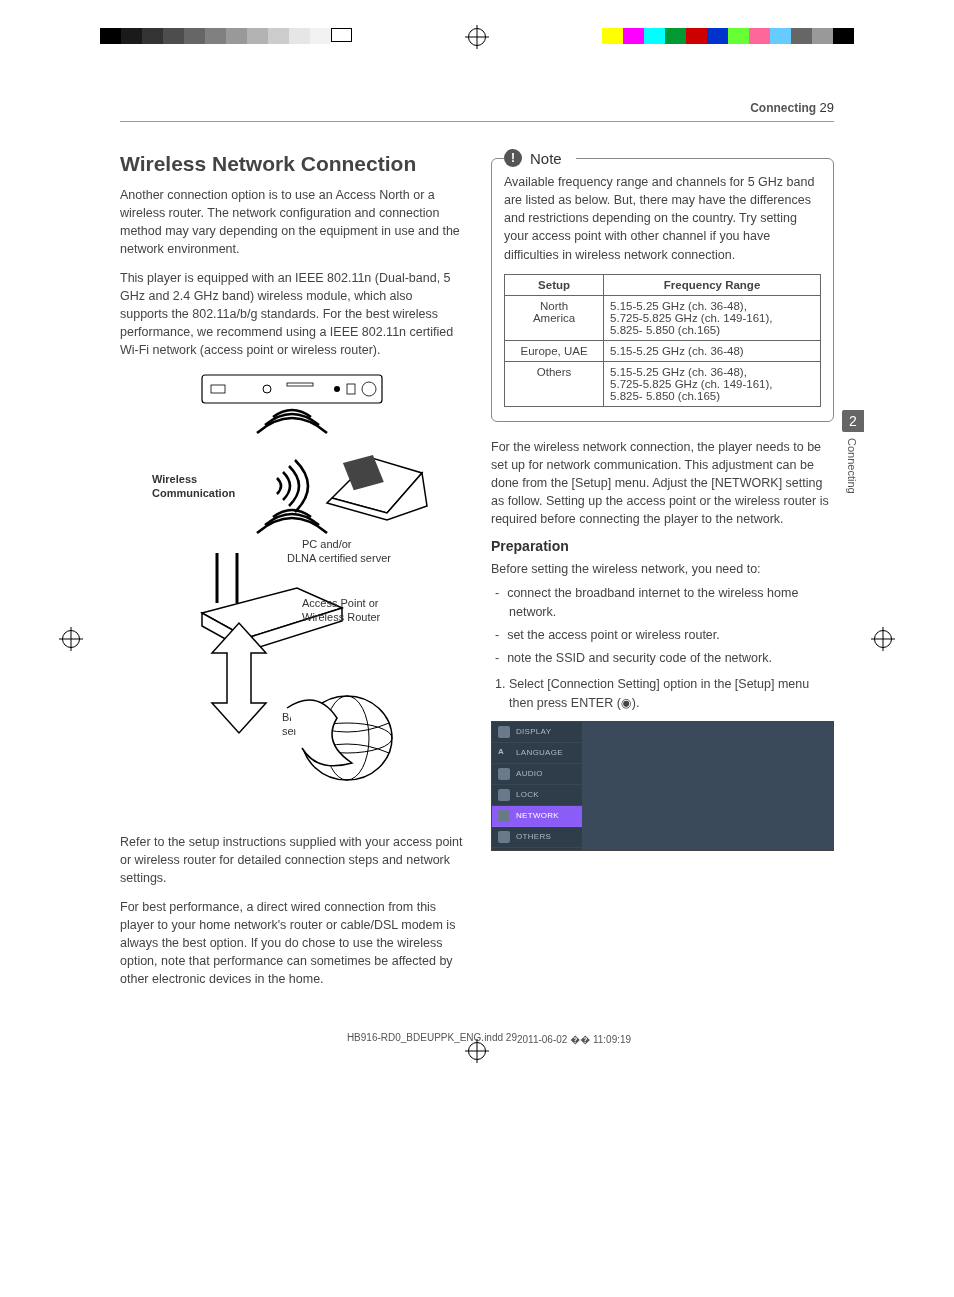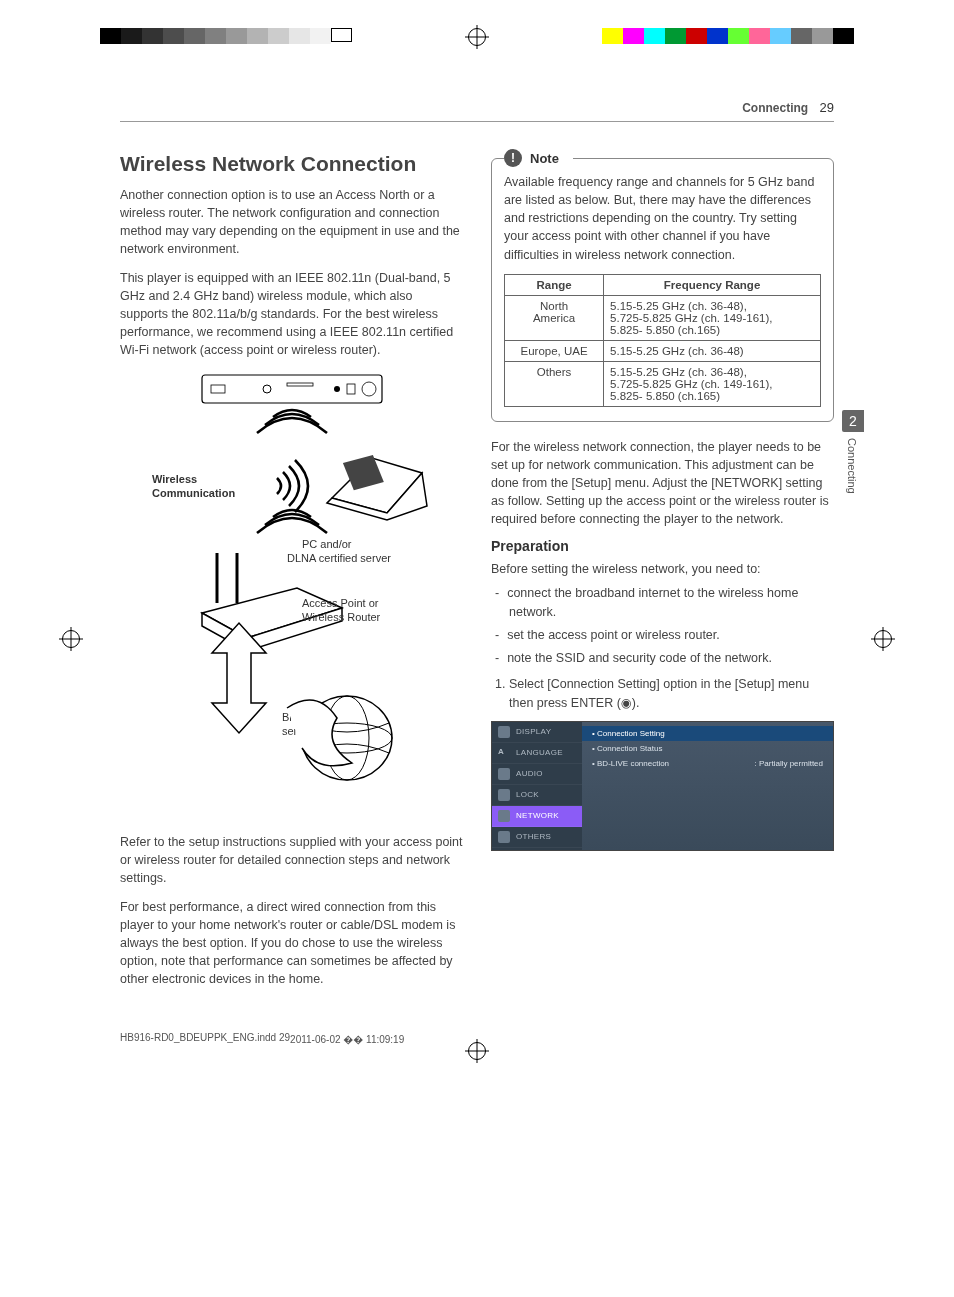--- a/index.html
+++ b/index.html
@@ -46,21 +46,21 @@
     position: relative;
   }
   .header {
     border-bottom: 1px solid #999;
     text-align: right;
     padding-bottom: 6px;
     font-size: 12px;
     color: #555;
     margin-bottom: 24px;
   }
-  .header .num { font-weight: normal; color: #333; margin-left: 8px; font-size: 13px;}
+  .header .num { font-weight: normal; color: #333; margin-left: 0; font-size: 13px;}
   .header .sec { font-weight: bold; }
 
   .cols {
     display: flex;
     gap: 28px;
   }
   .col { flex: 1; min-width: 0; }
 
   h2.section {
     font-size: 21px;
@@ -117,21 +117,21 @@
   }
   .note-icon {
     background: #555;
     color: #fff;
     border-radius: 50%;
     width: 18px; height: 18px;
     display: inline-flex;
     align-items: center; justify-content: center;
     font-size: 12px; font-weight: bold;
   }
-  .note-label { font-weight: 700; font-size: 13px; color: #333; }
+  .note-label { font-weight: 400; font-size: 15px; color: #333; }
 
   table.freq {
     border-collapse: collapse;
     width: 100%;
     font-size: 11.5px;
     margin-top: 10px;
   }
   table.freq th, table.freq td {
     border: 1px solid #666;
     padding: 4px 6px;
@@ -207,21 +207,21 @@
   .menu-row.sel {
     background: #1a4a7a;
     color: #fff;
     margin: 0 -8px;
     padding: 3px 10px;
   }
   .menu-row .bullet::before { content: "• "; }
 
   .footer {
     display: flex;
-    justify-content: flex-start;
+    justify-content: center;
     font-size: 10px;
     color: #555;
     padding: 14px 96px 20px 120px;
   }
 </style>
 </head>
 <body>
 
 <div class="printer-marks">
   <div class="color-bar-left">
@@ -350,21 +350,21 @@
     <div class="col">
       <div class="note-box">
         <div class="note-header">
           <span class="note-icon">!</span>
           <span class="note-label">Note</span>
         </div>
         <p class="body" style="margin-bottom:6px">Available frequency range and channels for 5 GHz band are listed as below. But, there may have the differences and restrictions depending on the country. Try setting your access point with other channel if you have difficulties in wireless network connection.</p>
         <table class="freq">
           <thead>
             <tr>
-              <th>Range</th>
+              <th>Setup</th>
               <th>Frequency Range</th>
             </tr>
           </thead>
           <tbody>
             <tr>
               <td class="area" style="white-space:pre-line">North
 America</td>
               <td style="white-space:pre-line">5.15-5.25 GHz (ch. 36-48),
 5.725-5.825 GHz (ch. 149-161),
 5.825- 5.850 (ch.165)</td>
@@ -416,32 +416,20 @@
             </div>
           <div class="menu-item sel">
               <span class="mi-icon"></span>
               <span>NETWORK</span>
             </div>
           <div class="menu-item">
               <span class="mi-icon"></span>
               <span>OTHERS</span>
             </div>
         </div>
-        <div class="menu-content">
-          <div class="menu-row sel">
-              <span class="bullet">Connection Setting</span>
-            </div>
-          <div class="menu-row">
-              <span class="bullet">Connection Status</span>
-            </div>
-          <div class="menu-row">
-              <span class="bullet">BD-LIVE connection</span>
-              <span>: Partially permitted</span>
-            </div>
-        </div>
       </div>
     </div>
   </div>
 </div>
 
 <div class="footer">
   <span>HB916-RD0_BDEUPPK_ENG.indd   29</span>
   <span>2011-06-02   �� 11:09:19</span>
 </div>
 <div class="crosshair bottom"></div>

